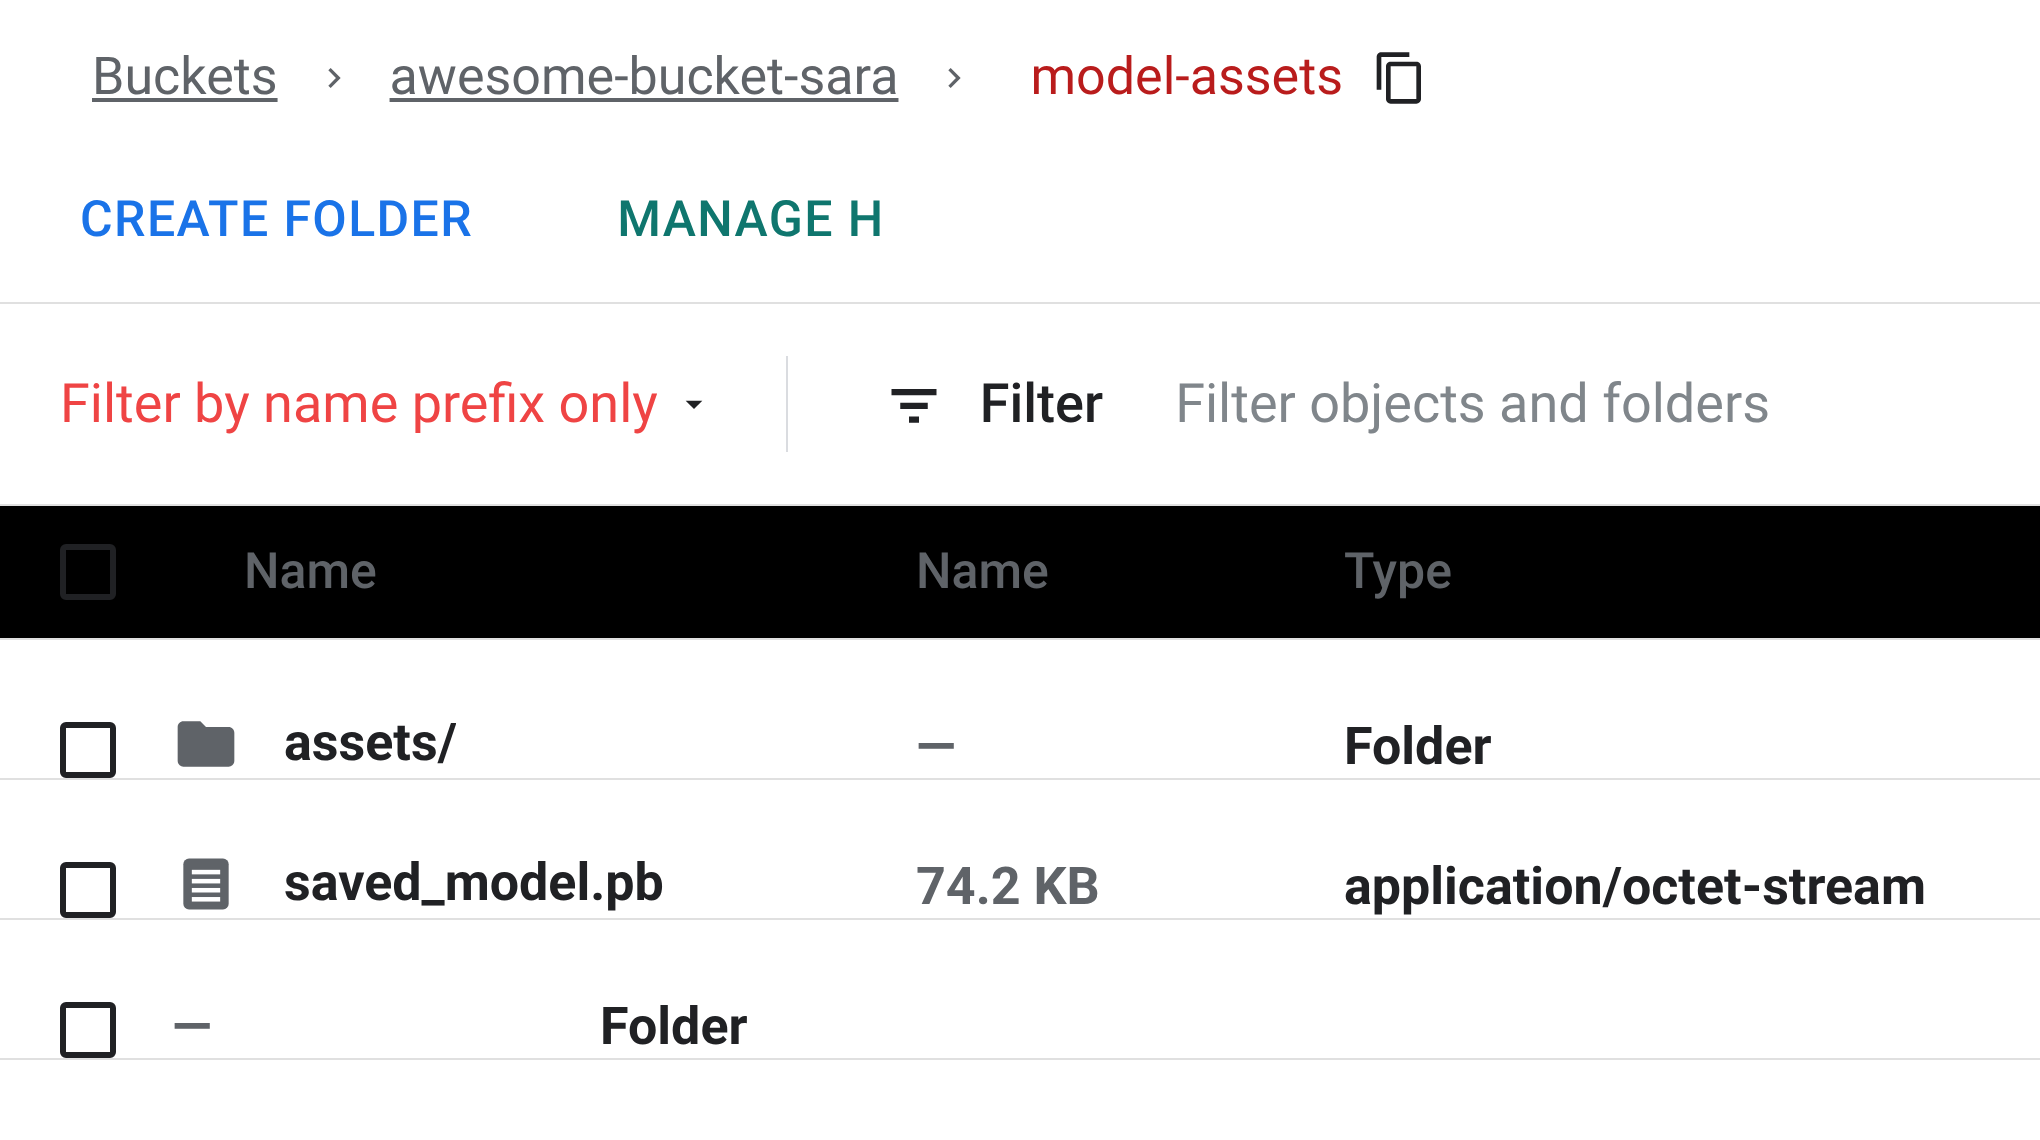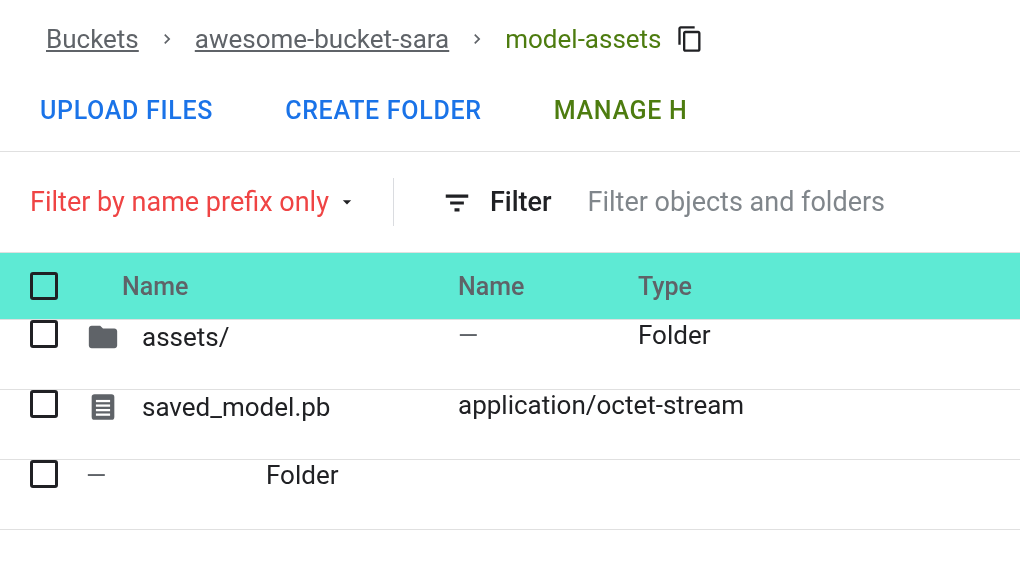--- a/index.html
+++ b/index.html
@@ -18,22 +18,23 @@
       padding: 24px 0 24px 46px;
       font-size: 26px;
       gap: 18px;
     }
     .breadcrumb-link {
       color: #5f6368;
       cursor: pointer;
       text-decoration: underline;
     }
     .breadcrumb-current {
-      color: #4d7c0f;
+      color: #b91c1c;
       font-weight: 400;
+      margin-left: 10px;
     }
     .breadcrumb-chevron {
       color: #5f6368;
       display: inline-flex;
     }
     .copy-icon {
       display: inline-flex;
       color: #202124;
       cursor: pointer;
       margin-left: -4px;
@@ -46,21 +47,21 @@
       font-size: 25px;
       font-weight: 500;
       letter-spacing: 0.7px;
     }
     .action-btn {
       color: #1a73e8;
       cursor: pointer;
       white-space: nowrap;
     }
     .action-btn.disabled {
-      color: #4d7c0f;
+      color: #0f766e;
     }
     .divider-h {
       height: 1px;
       background: #e0e0e0;
       width: 100%;
     }
     
     .filter-bar {
       display: flex;
       align-items: center;
@@ -103,36 +104,37 @@
       font-family: inherit;
     }
     .filter-input::placeholder {
       color: #80868b;
     }
     
     .table {
       width: 100%;
     }
     .thead {
-      background: #5eead4;
+      background: #000000;
       display: flex;
       align-items: center;
       height: 68px;
       border-top: 1px solid #e0e0e0;
       border-bottom: 1px solid #e0e0e0;
       font-size: 25px;
       font-weight: 500;
       color: #5f6368;
     }
     .trow {
       display: flex;
-      align-items: flex-start;
+      align-items: flex-end;
       height: 70px;
       border-bottom: 1px solid #e0e0e0;
       font-size: 26px;
+      font-weight: bold;
     }
     .col-check {
       width: 86px;
       padding-left: 30px;
       display: flex;
       align-items: center;
     }
     .col-name {
       width: 372px;
       display: flex;
@@ -141,20 +143,21 @@
       overflow: hidden;
       white-space: nowrap;
     }
     .col-size {
       width: 180px;
       color: #5f6368;
     }
     .col-type {
       flex: 1;
       color: #202124;
+      margin-left: 34px;
     }
     .trow .col-name .name-text {
       color: #202124;
       overflow: hidden;
       text-overflow: clip;
       white-space: nowrap;
     }
     .checkbox {
       width: 28px;
       height: 28px;
@@ -188,21 +191,20 @@
   </span>
   <span class="breadcrumb-current">model-assets</span>
   <span class="copy-icon">
     <svg width="28" height="28" viewBox="0 0 24 24" fill="none">
         <path d="M16 1H4c-1.1 0-2 .9-2 2v14h2V3h12V1zm3 4H8c-1.1 0-2 .9-2 2v14c0 1.1.9 2 2 2h11c1.1 0 2-.9 2-2V7c0-1.1-.9-2-2-2zm0 16H8V7h11v14z" fill="#202124"></path>
       </svg>
   </span>
 </div>
 
 <div class="actions">
-  <span class="action-btn">UPLOAD FILES</span>
   <span class="action-btn">CREATE FOLDER</span>
   <span class="action-btn disabled">MANAGE H</span>
 </div>
 
 <div class="divider-h"></div>
 
 <div class="filter-bar">
   <div class="filter-prefix">
     <span>Filter by name prefix only</span>
     <span class="dropdown-arrow">
@@ -258,20 +260,21 @@
         <svg width="34" height="34" viewBox="0 0 24 24" fill="#5f6368">
             <rect x="4" y="3" width="16" height="18" rx="2"></rect>
             <rect x="7" y="7" width="10" height="1.6" fill="#fff"></rect>
             <rect x="7" y="10.2" width="10" height="1.6" fill="#fff"></rect>
             <rect x="7" y="13.4" width="10" height="1.6" fill="#fff"></rect>
             <rect x="7" y="16.6" width="10" height="1.6" fill="#fff"></rect>
           </svg>
       </span>
       <span class="name-text" style="max-width:212px;">saved_model.pb</span>
     </div>
+    <div class="col-size">74.2 KB</div>
     <div class="col-type">application/octet-stream</div>
   </div>
 
   <div class="trow">
     <div class="col-check">
       <div class="checkbox"></div>
     </div>
     <div class="col-size">—</div>
     <div class="col-type">Folder</div>
   </div>

